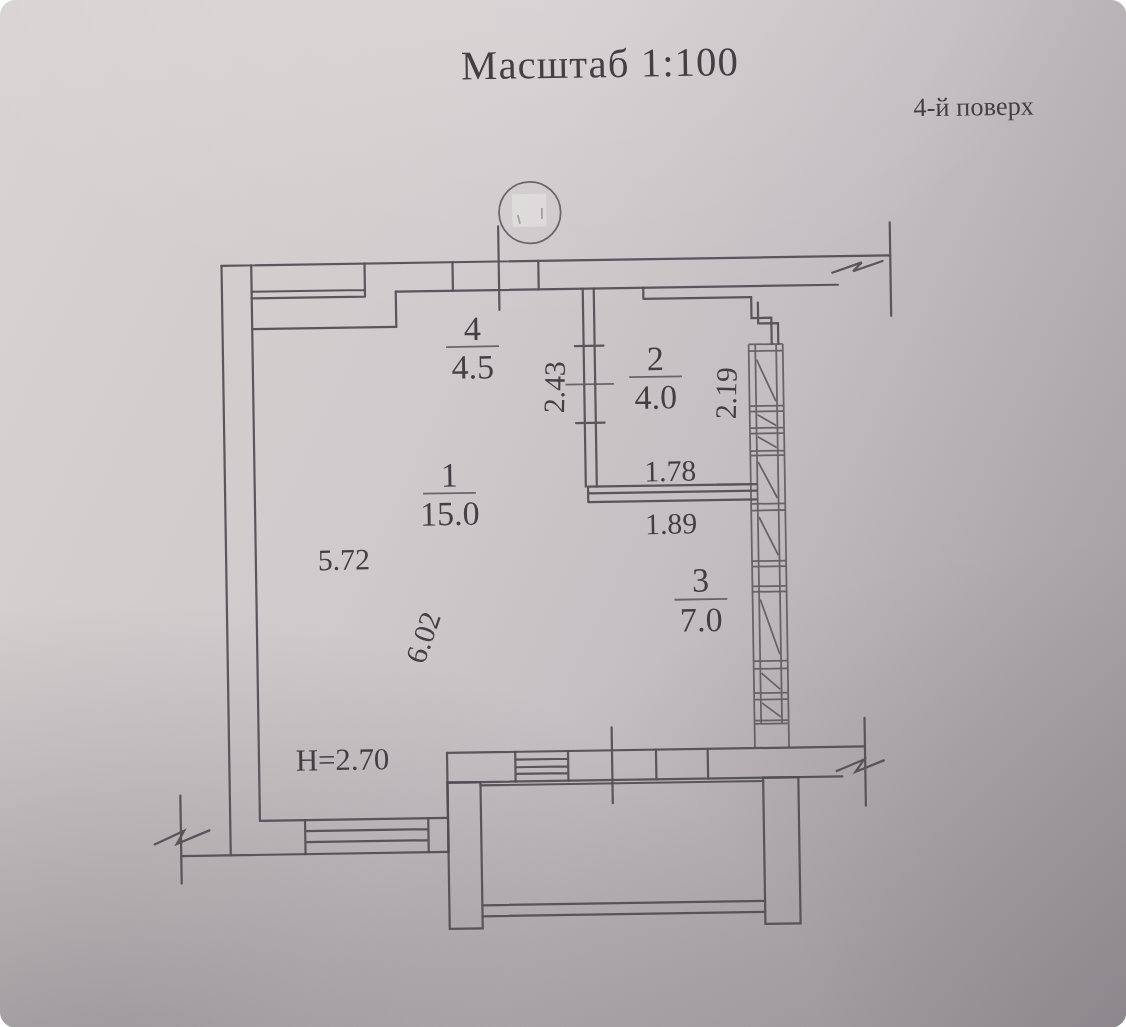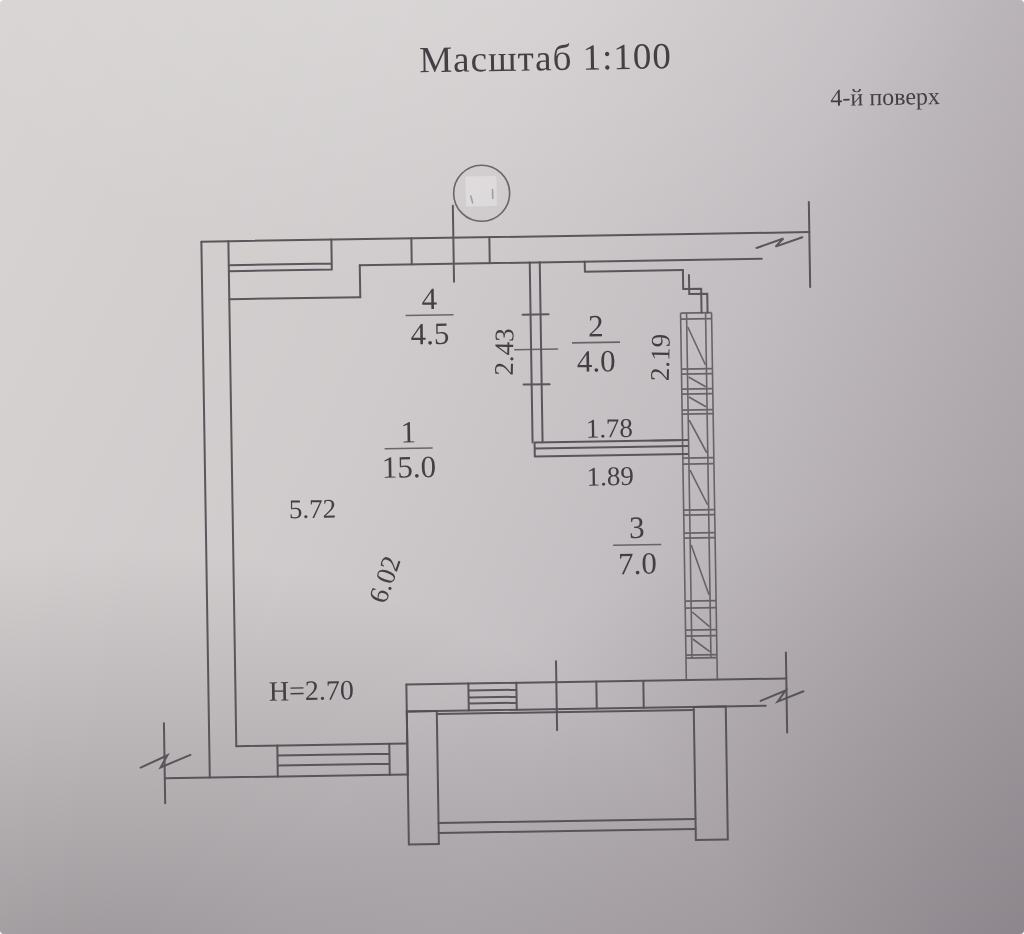--- a/index.html
+++ b/index.html
@@ -1,19 +1,19 @@
 <!DOCTYPE html>
 <html><head>
 <meta charset="utf-8">
 <style>
   html,body{margin:0;padding:0;background:#fff;}
   .photo{
     position:relative;
     width:1024px;height:934px;
-    border-radius:4px;
+    border-radius:14px;
     overflow:hidden;
     background:
       radial-gradient(120% 90% at 8% 108%, rgba(62,56,64,.38) 0%, rgba(62,56,64,0) 55%),
       radial-gradient(140% 100% at 108% 112%, rgba(84,78,86,.28) 0%, rgba(84,78,86,0) 60%),
       radial-gradient(90% 70% at 45% -10%, rgba(255,255,255,.22) 0%, rgba(255,255,255,0) 60%),
       linear-gradient(115deg, #d8d4d3 0%, #cfcacb 38%, #c3bec1 60%, #ada7ab 82%, #9d979c 100%);
   }
   svg.plan{position:absolute;left:0;top:0;filter:blur(.35px);}
   .ink{stroke:#504d53;stroke-width:2;fill:none;stroke-linecap:round;opacity:.92;}
   .ink-thin{stroke:#585459;stroke-width:1.6;fill:none;opacity:.85;}

